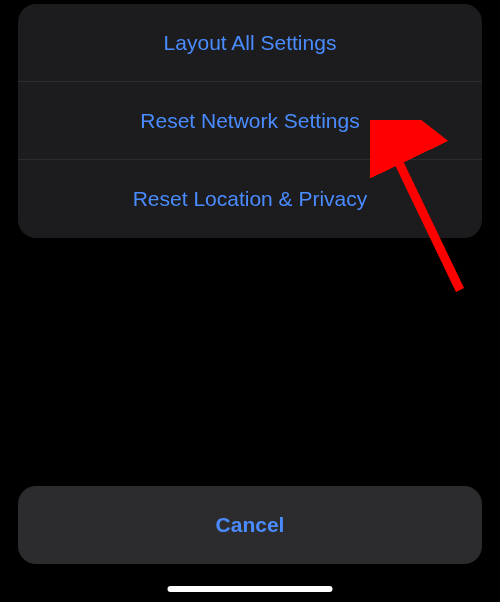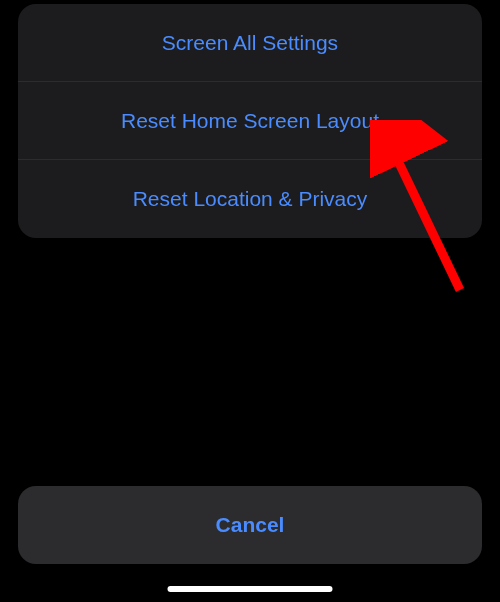--- a/index.html
+++ b/index.html
@@ -83,24 +83,24 @@
   </style>
 </head>
 <body>
 
 <div class="backdrop"></div>
 
 <div class="partial-text">Reset</div>
 
 <div class="sheet">
   <div class="menu-item">
-    <span>Screen All Settings</span>
+    <span>Layout All Settings</span>
   </div>
   <div class="menu-item">
-    <span>Reset Home Screen Layout</span>
+    <span>Reset Network Settings</span>
   </div>
   <div class="menu-item">
     <span>Reset Location &amp; Privacy</span>
   </div>
 </div>
 
 <div class="cancel-button">
   <span>Cancel</span>
 </div>
 

